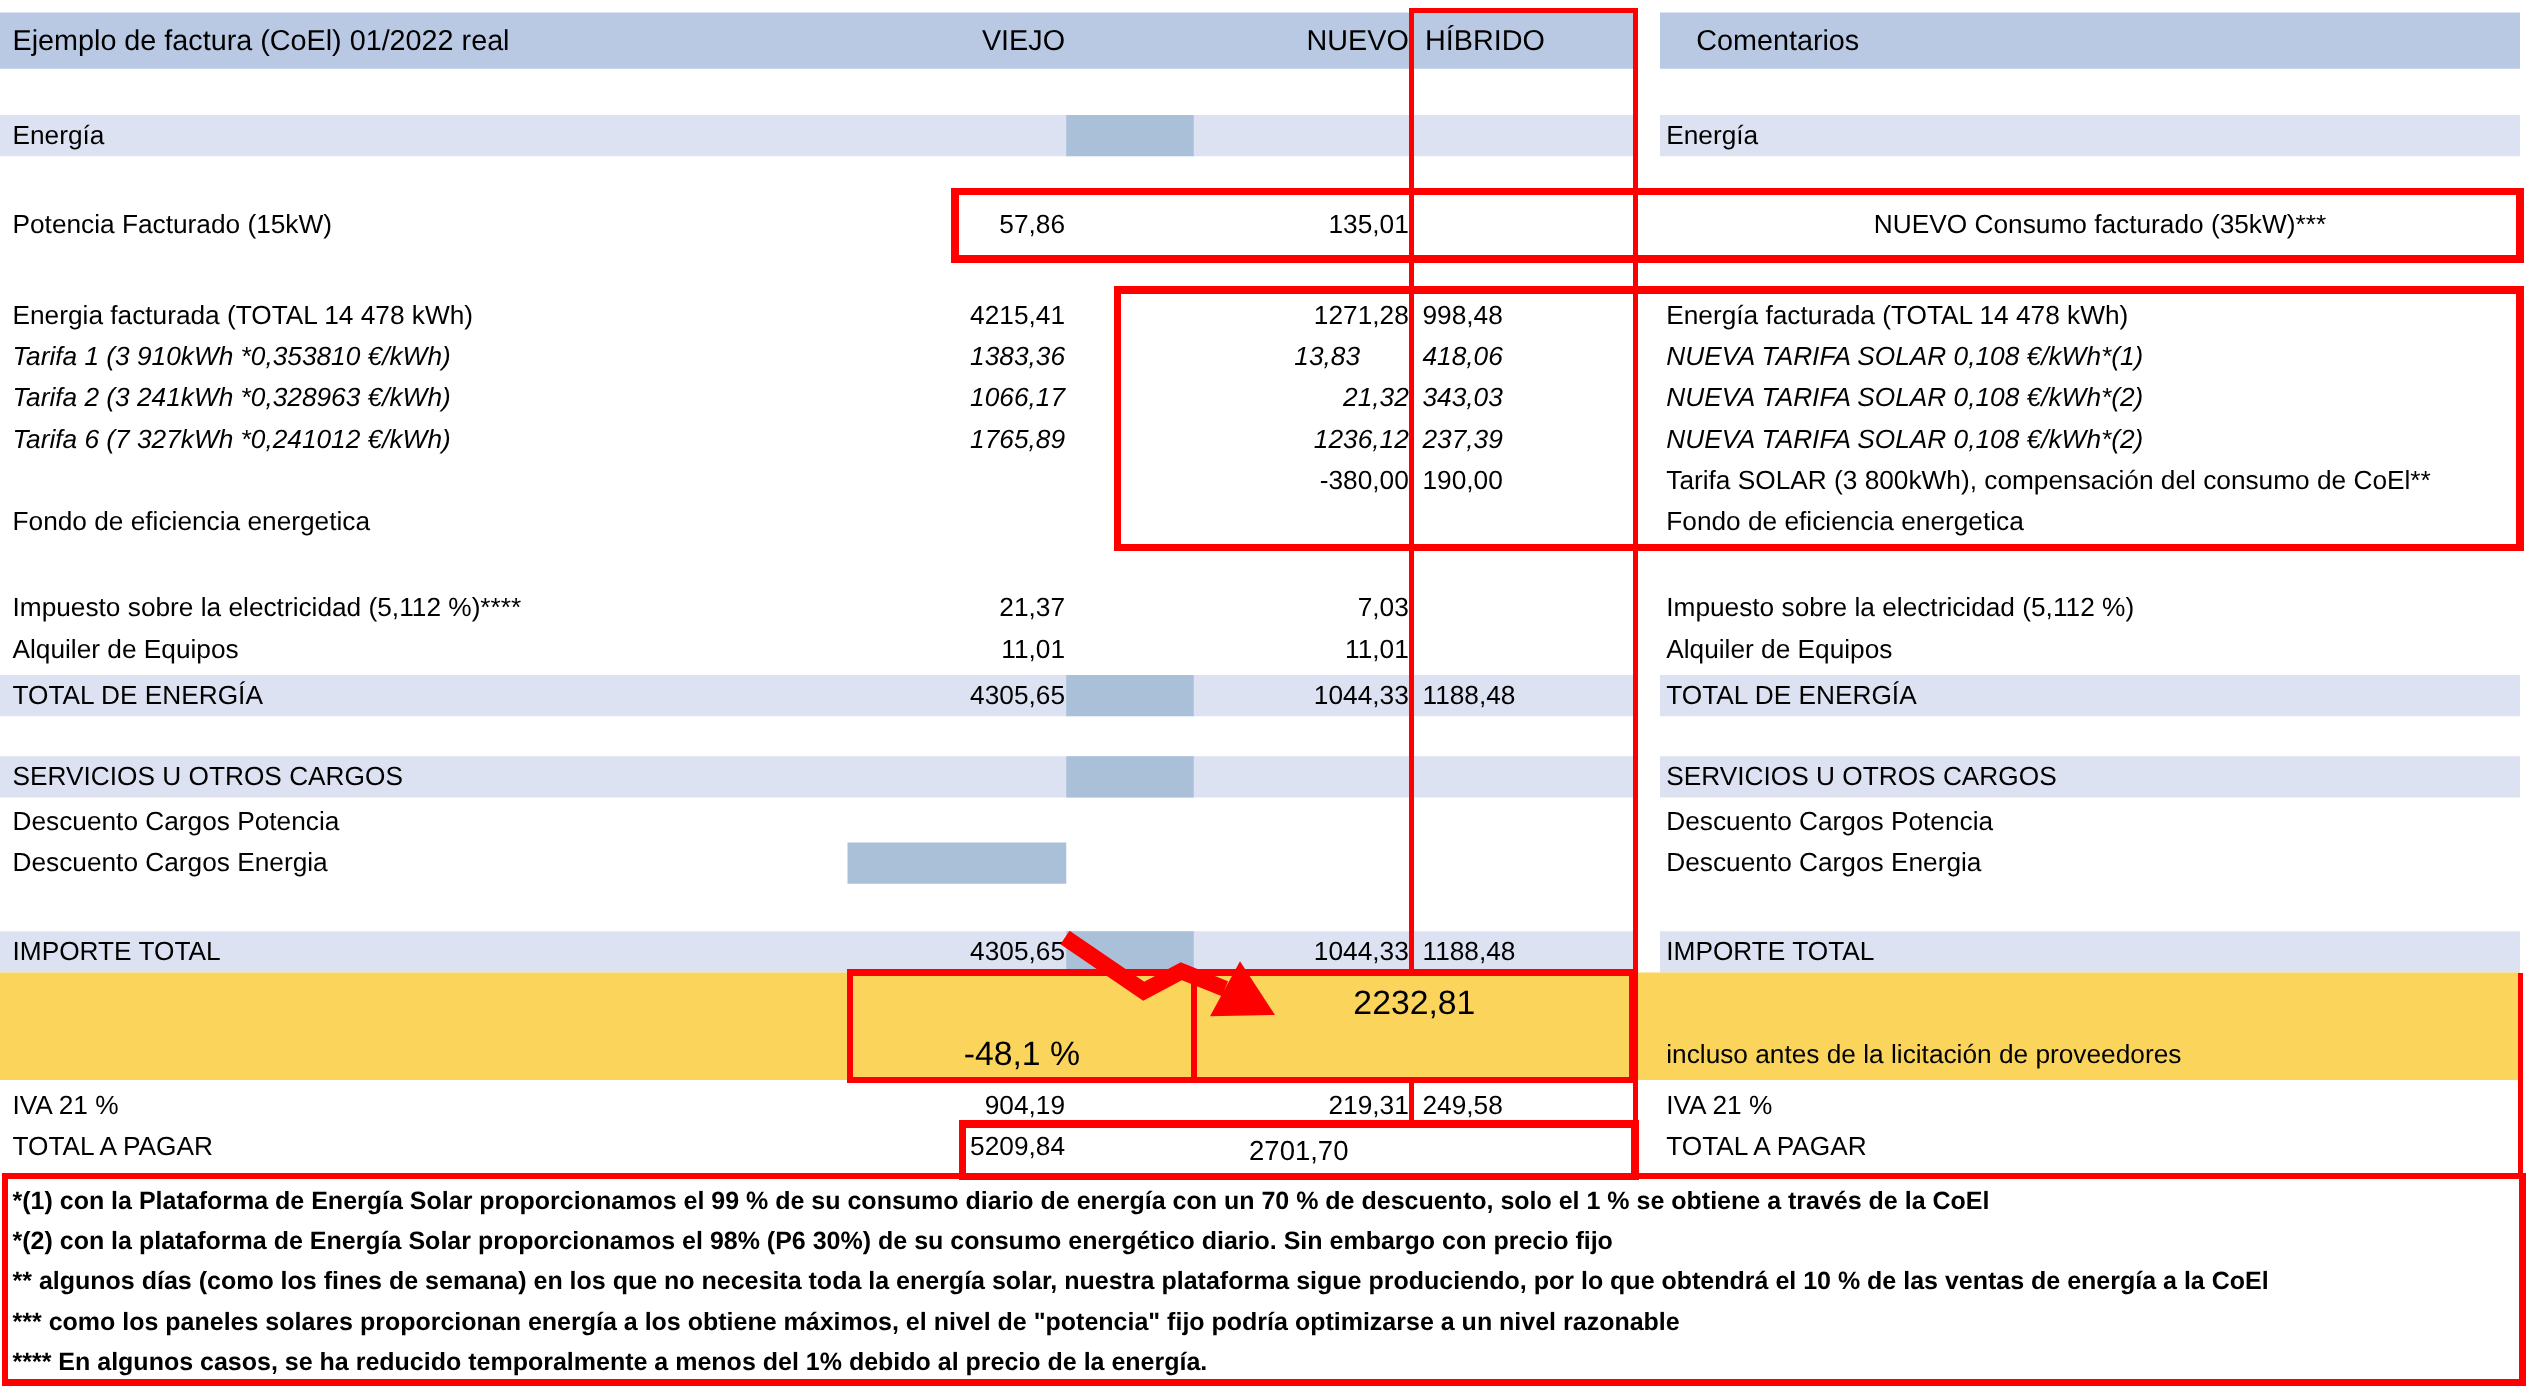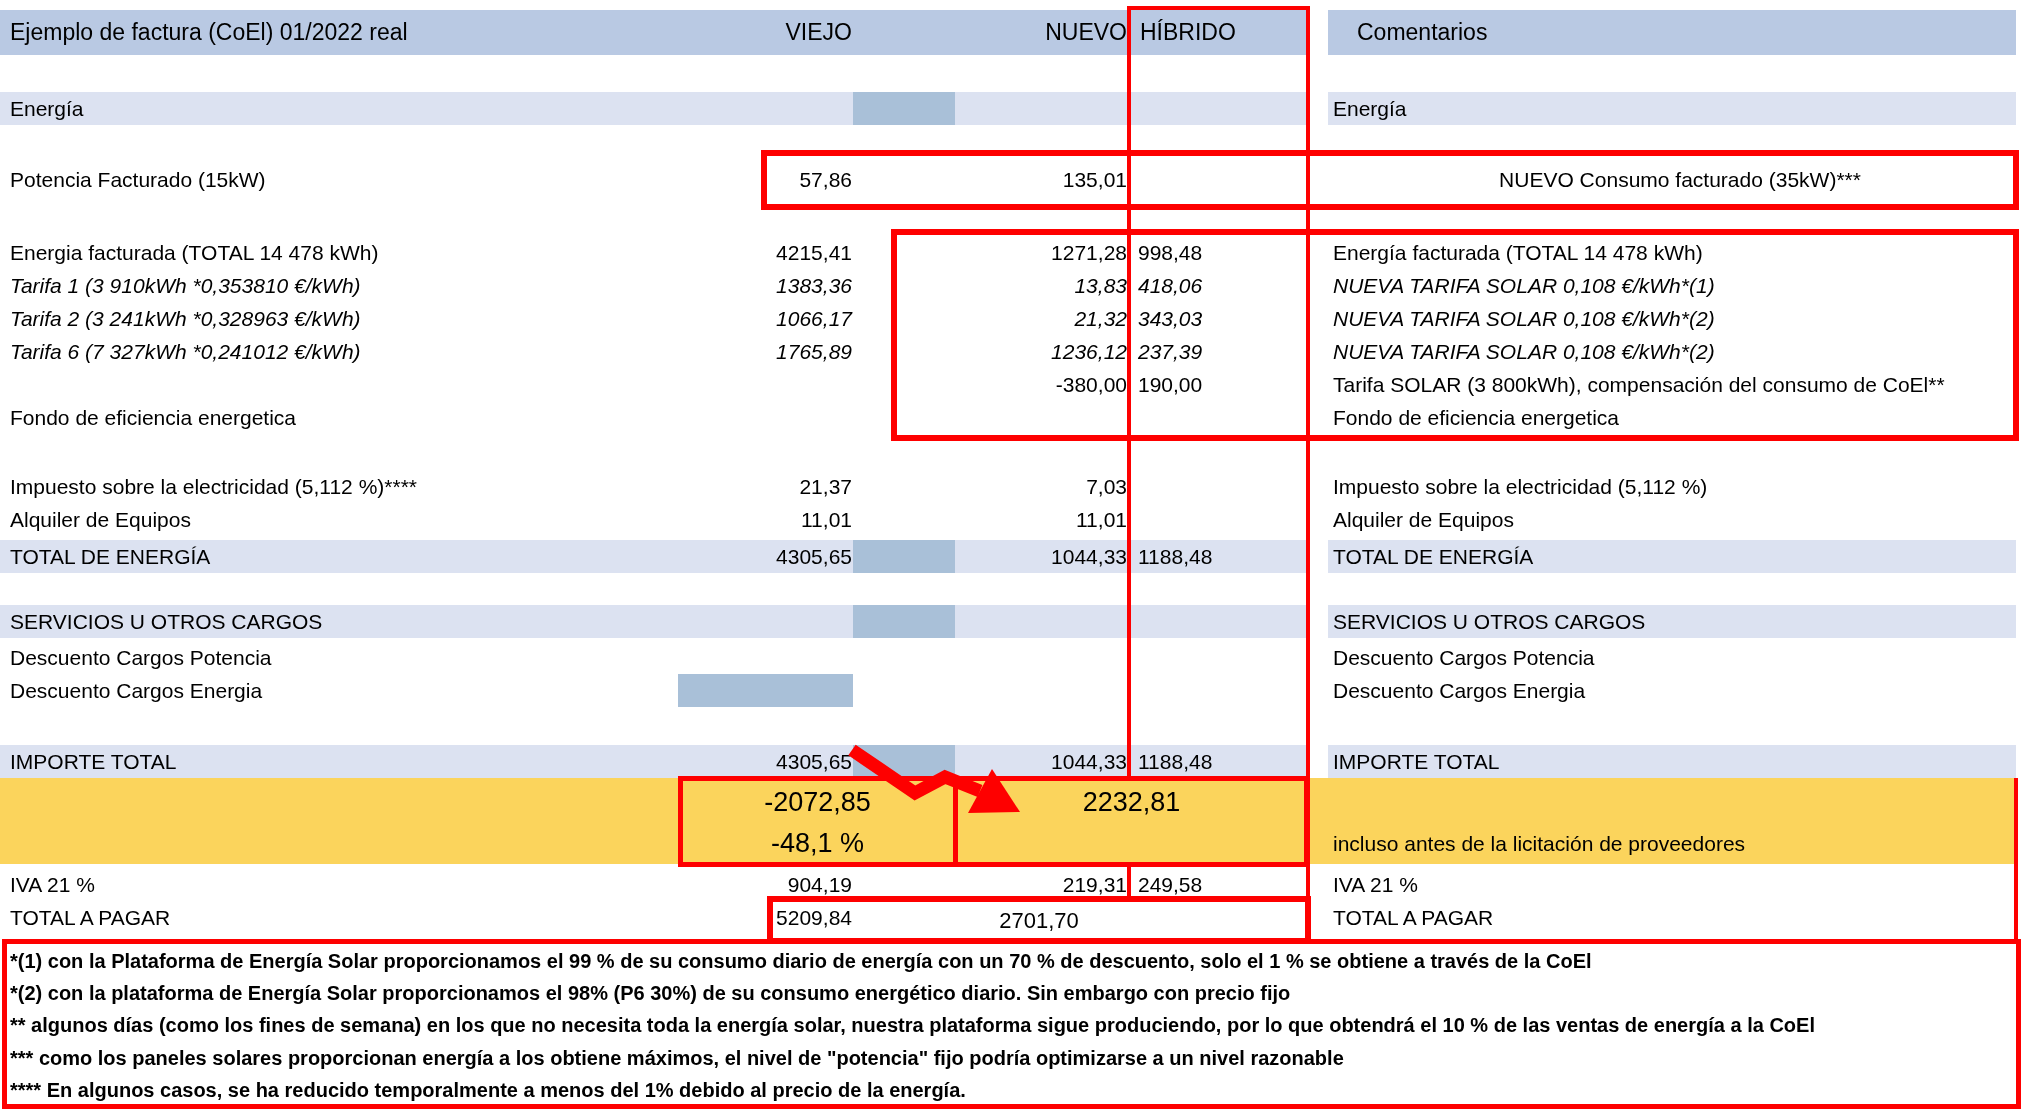--- a/index.html
+++ b/index.html
@@ -51,21 +51,21 @@
       <div class="cell txt r" style="left:560px;top:163px;width:292px;">57,86</div>
       <div class="cell txt r" style="left:880px;top:163px;width:247px;">135,01</div>
       <div class="cell txt " style="left:1340px;top:163px;width:680px;text-align:center;">NUEVO Consumo facturado (35kW)***</div>
       <div class="cell txt " style="left:10px;top:236px;width:640px;">Energia facturada (TOTAL 14 478 kWh)</div>
       <div class="cell txt r" style="left:560px;top:236px;width:292px;">4215,41</div>
       <div class="cell txt r" style="left:880px;top:236px;width:247px;">1271,28</div>
       <div class="cell txt " style="left:1138px;top:236px;width:165px;">998,48</div>
       <div class="cell txt " style="left:1333px;top:236px;width:680px;">Energía facturada (TOTAL 14 478 kWh)</div>
       <div class="cell txt  it" style="left:10px;top:269px;width:640px;">Tarifa 1 (3 910kWh *0,353810  €/kWh)</div>
       <div class="cell txt r it" style="left:560px;top:269px;width:292px;">1383,36</div>
-      <div class="cell txt r it" style="left:880px;top:269px;width:247px;">13,83</div>
+      <div class="cell txt r it" style="left:841px;top:269px;width:247px;">13,83</div>
       <div class="cell txt  it" style="left:1138px;top:269px;width:165px;">418,06</div>
       <div class="cell txt  it" style="left:1333px;top:269px;width:680px;">NUEVA TARIFA SOLAR 0,108 €/kWh*(1)</div>
       <div class="cell txt  it" style="left:10px;top:302px;width:640px;">Tarifa 2 (3 241kWh *0,328963 €/kWh)</div>
       <div class="cell txt r it" style="left:560px;top:302px;width:292px;">1066,17</div>
       <div class="cell txt r it" style="left:880px;top:302px;width:247px;">21,32</div>
       <div class="cell txt  it" style="left:1138px;top:302px;width:165px;">343,03</div>
       <div class="cell txt  it" style="left:1333px;top:302px;width:680px;">NUEVA TARIFA SOLAR 0,108 €/kWh*(2)</div>
       <div class="cell txt  it" style="left:10px;top:335px;width:640px;">Tarifa 6 (7 327kWh *0,241012  €/kWh)</div>
       <div class="cell txt r it" style="left:560px;top:335px;width:292px;">1765,89</div>
       <div class="cell txt r it" style="left:880px;top:335px;width:247px;">1236,12</div>
@@ -114,21 +114,20 @@
       <div class="cell txt r" style="left:560px;top:868px;width:292px;">904,19</div>
       <div class="cell txt r" style="left:880px;top:868px;width:247px;">219,31</div>
       <div class="cell txt " style="left:1138px;top:868px;width:165px;">249,58</div>
       <div class="cell txt " style="left:1333px;top:868px;width:680px;">IVA 21 %</div>
       <div class="cell txt " style="left:10px;top:901px;width:640px;">TOTAL A PAGAR</div>
       <div class="cell txt r" style="left:560px;top:901px;width:292px;">5209,84</div>
       <div class="cell txt " style="left:1333px;top:901px;width:680px;">TOTAL A PAGAR</div>
     </div>
 
   <div class="abs" style="left:0;top:778px;width:2016px;height:86px;background:var(--c-yellow);"></div>
-  <div class="cell big c txt" style="left:682px;top:781px;width:271px;">-2072,85</div>
   <div class="cell big c txt" style="left:682px;top:822px;width:271px;">-48,1 %</div>
   <div class="cell big c txt" style="left:957px;top:781px;width:349px;">2232,81</div>
   <div class="cell txt" style="left:1333px;top:827px;width:680px;">incluso antes de la licitación de proveedores</div>
 
   <div class="cell c txt" style="left:770px;top:904px;width:538px;font-size:22px;">2701,70</div>
 
   <div id="footnotes">
       <div class="foot txt" style="top:945px;width:2000px;">*(1) con la Plataforma de Energía Solar proporcionamos el 99 % de su consumo diario de energía con un 70 % de descuento, solo el 1 % se obtiene a través de la CoEl</div>
       <div class="foot txt" style="top:977.2px;width:2000px;">*(2) con la plataforma de Energía Solar proporcionamos el 98% (P6 30%) de su consumo energético diario. Sin embargo con precio fijo</div>
       <div class="foot txt" style="top:1009.4px;width:2000px;">** algunos días (como los fines de semana) en los que no necesita toda la energía solar, nuestra plataforma sigue produciendo, por lo que obtendrá el 10 % de las ventas de energía a la CoEl</div>

